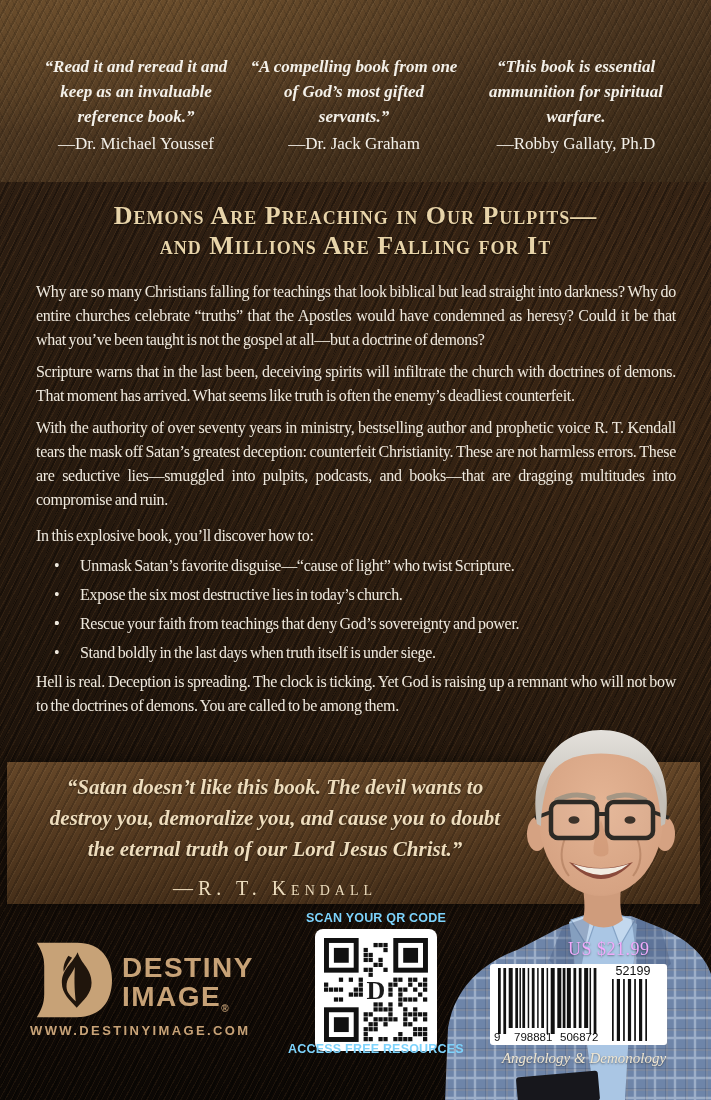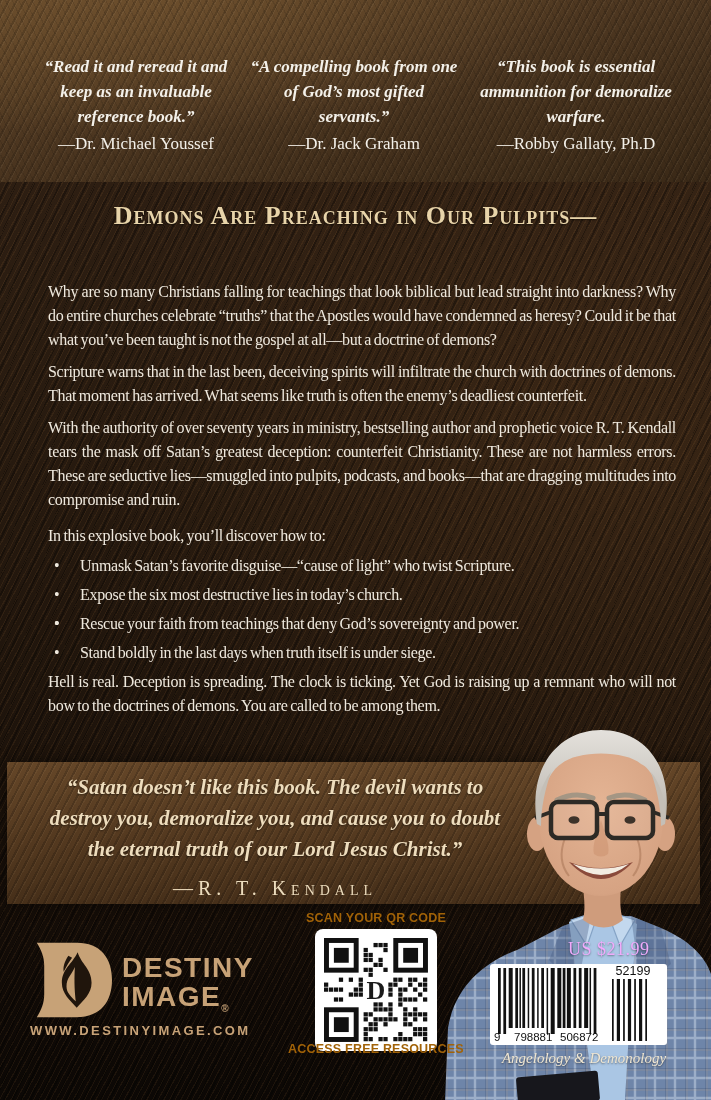--- a/index.html
+++ b/index.html
@@ -38,21 +38,21 @@
     position:absolute; top:201px; left:0; width:711px; z-index:2; text-align:center;
     font-variant:small-caps; font-weight:700; font-size:26px; line-height:30px;
     letter-spacing:1px; color:#e8d4a9; text-shadow:0 1px 2px rgba(0,0,0,.6);
   }
   
   .body-copy {
     position:absolute; top:280px; left:36px; width:640px; z-index:2;
     font-size:16px; line-height:24px; letter-spacing:-.3px; word-spacing:-1px;
     color:#efe9de; text-align:justify;
   }
-  .body-copy p { margin:0 0 8px 12px; }
+  .body-copy p { margin:0 0 8px 0; }
   .body-copy p.p3 { margin-bottom:12px; }
   .body-copy p.intro { margin-bottom:6px; text-align:left; }
   ul.bullets { list-style:none; margin:0 0 2px 0; }
   ul.bullets li { position:relative; padding-left:44px; margin-bottom:5px; text-align:left; }
   ul.bullets li .dot { position:absolute; left:18px; top:0; }
   
   .quote-band {
     position:absolute; left:7px; top:762px; width:693px; height:142px; z-index:1;
     border-radius:0;
     background:
@@ -74,21 +74,21 @@
     position:absolute; left:122px; top:953px; z-index:4; color:#c7a277;
     font-family:"Liberation Sans", sans-serif; font-weight:bold;
     font-size:28px; line-height:29px; letter-spacing:1.5px;
   }
   .pub-name .reg { font-size:10px; letter-spacing:0; vertical-align:-6px; }
   .pub-site {
     position:absolute; left:30px; top:1023px; width:240px; z-index:4; color:#c7a277;
     font-family:"Liberation Sans", sans-serif; font-weight:bold; font-size:13px; letter-spacing:2.4px;
   }
   .qr-label {
-    position:absolute; z-index:4; width:200px; text-align:center; color:#a16207;
+    position:absolute; z-index:4; width:200px; text-align:center; color:#7dd3fc;
     font-family:"Liberation Sans", sans-serif; font-weight:bold; font-size:12.5px; letter-spacing:.2px;
   }
   .qr-label.top { left:276px; top:911px; }
   .qr-label.bottom { left:276px; top:1042px; }
   .qr-box {
     position:absolute; left:315px; top:929px; width:122px; height:122px; z-index:4;
     background:#fff; border-radius:8px;
   }
   .price {
     position:absolute; left:568px; top:939px; width:108px; z-index:4; text-align:left;
@@ -114,27 +114,28 @@
   <div class="endorsements">
     <div class="endorsement e1">
       <div class="q">“Read it and reread it and keep as an invaluable reference book.”</div>
       <div class="attr">—Dr. Michael Youssef</div>
     </div>
     <div class="endorsement e2">
       <div class="q">“A compelling book from one of God’s most gifted servants.”</div>
       <div class="attr">—Dr. Jack Graham</div>
     </div>
     <div class="endorsement e3">
-      <div class="q">“This book is essential ammunition for demoralize warfare.</div>
+      <div class="q">“This book is essential ammunition for spiritual warfare.</div>
       <div class="attr">—Robby Gallaty, Ph.D</div>
     </div>
   </div>
 
   <div class="headline">
     <div>Demons Are Preaching in Our Pulpits—</div>
+    <div>and Millions Are Falling for It</div>
   </div>
 
   <div class="body-copy">
     <p>Why are so many Christians falling for teachings that look biblical but lead straight into darkness? Why do entire churches celebrate “truths” that the Apostles would have condemned as heresy? Could it be that what you’ve been taught is not the gospel at all—but a doctrine of demons?</p>
     <p>Scripture warns that in the last been, deceiving spirits will infiltrate the church with doctrines of demons. That moment has arrived. What seems like truth is often the enemy’s deadliest counterfeit.</p>
     <p class="p3">With the authority of over seventy years in ministry, bestselling author and prophetic voice R. T. Kendall tears the mask off Satan’s greatest deception: counterfeit Christianity. These are not harmless errors. These are seductive lies—smuggled into pulpits, podcasts, and books—that are dragging multitudes into compromise and ruin.</p>
     <p class="intro">In this explosive book, you’ll discover how to:</p>
     <ul class="bullets">
       <li><span class="dot">•</span><span>Unmask Satan’s favorite disguise—“cause of light” who twist Scripture.</span></li>
       <li><span class="dot">•</span><span>Expose the six most destructive lies in today’s church.</span></li>

